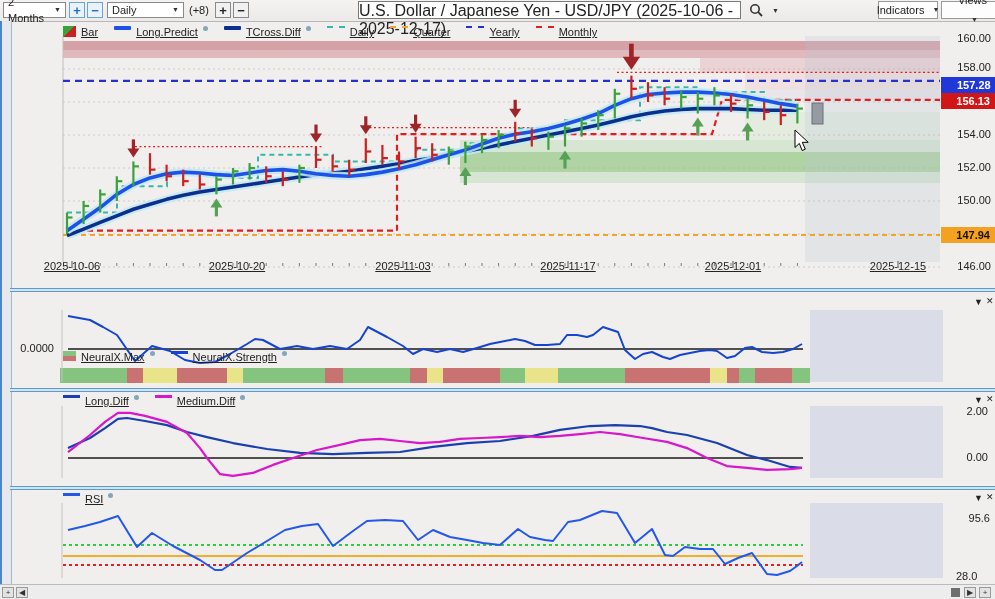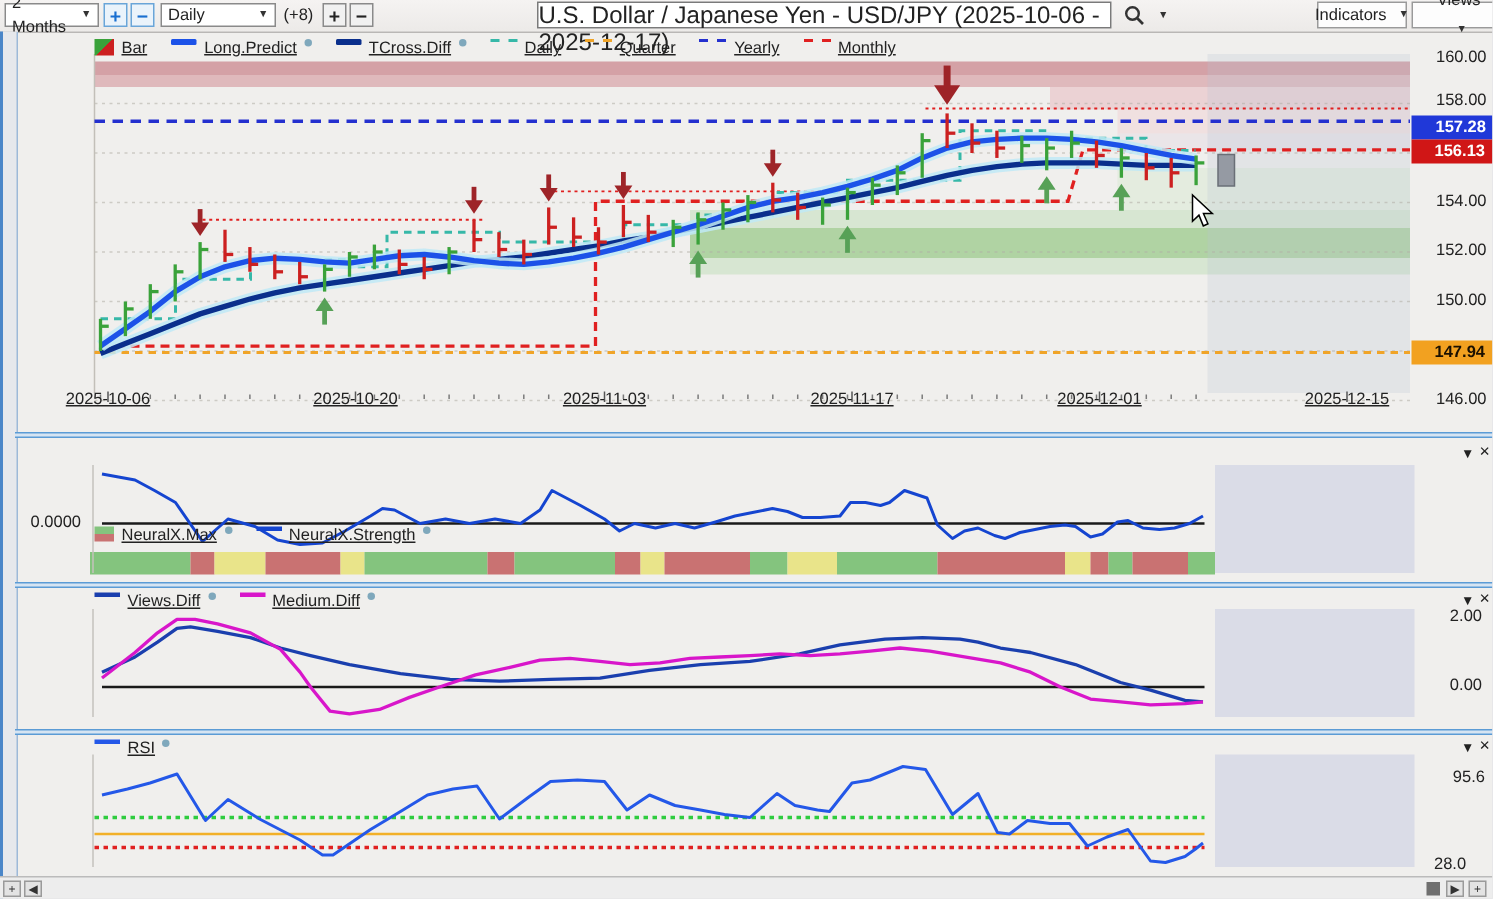--- a/index.html
+++ b/index.html
@@ -394,21 +394,21 @@
   </div>
   <span class="ylab" style="left:12px;top:342px;width:42px;text-align:right;">0.0000</span>
   <span class="panel-ctl" style="left:974px;top:297px;">▼</span>
   <span class="panel-ctl" style="left:986px;top:296px;">✕</span>
 
   <div class="sep" style="top:388px;"></div>
 
   <div class="legend" style="left:63px;top:395px;">
     <span class="litem">
       <span class="sw sw-line" style="--c: #1a3fae;"></span>
-      <span>Views.Diff</span>
+      <span>Long.Diff</span>
       <span class="dot"></span>
     </span>
     <span class="litem">
       <span class="sw sw-line" style="--c: #d816ca;"></span>
       <span>Medium.Diff</span>
       <span class="dot"></span>
     </span>
   </div>
   <span class="ylab" style="left:956px;top:405px;width:32px;text-align:right;">2.00</span>
   <span class="ylab" style="left:956px;top:451px;width:32px;text-align:right;">0.00</span>

